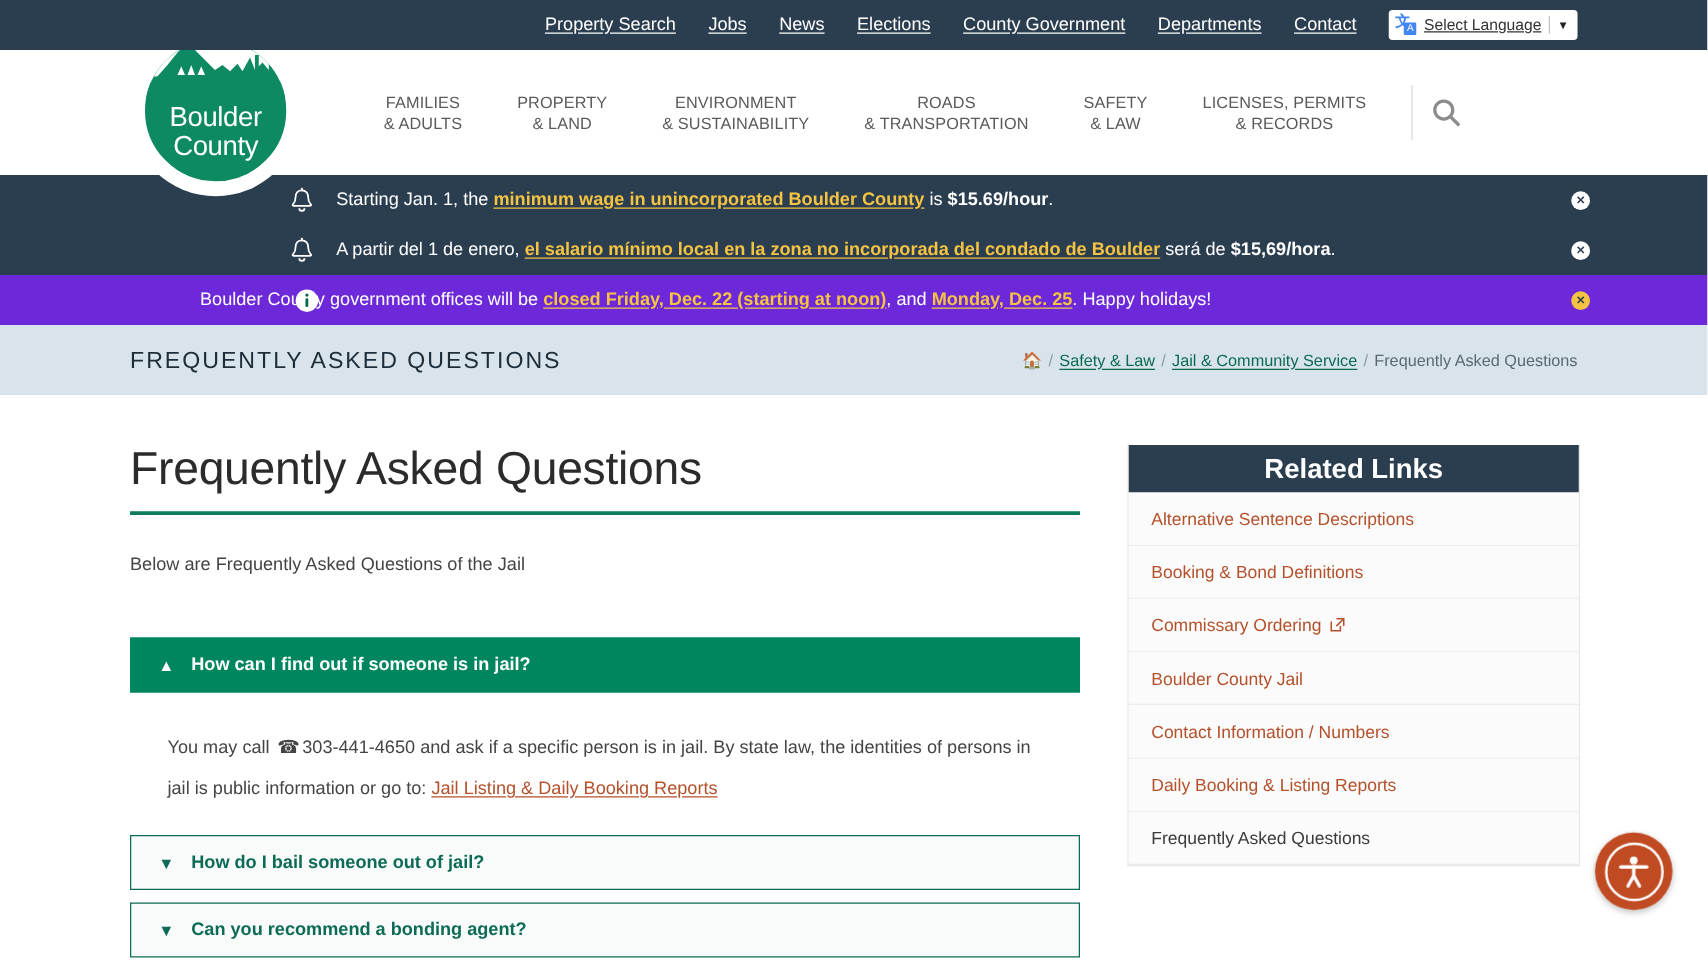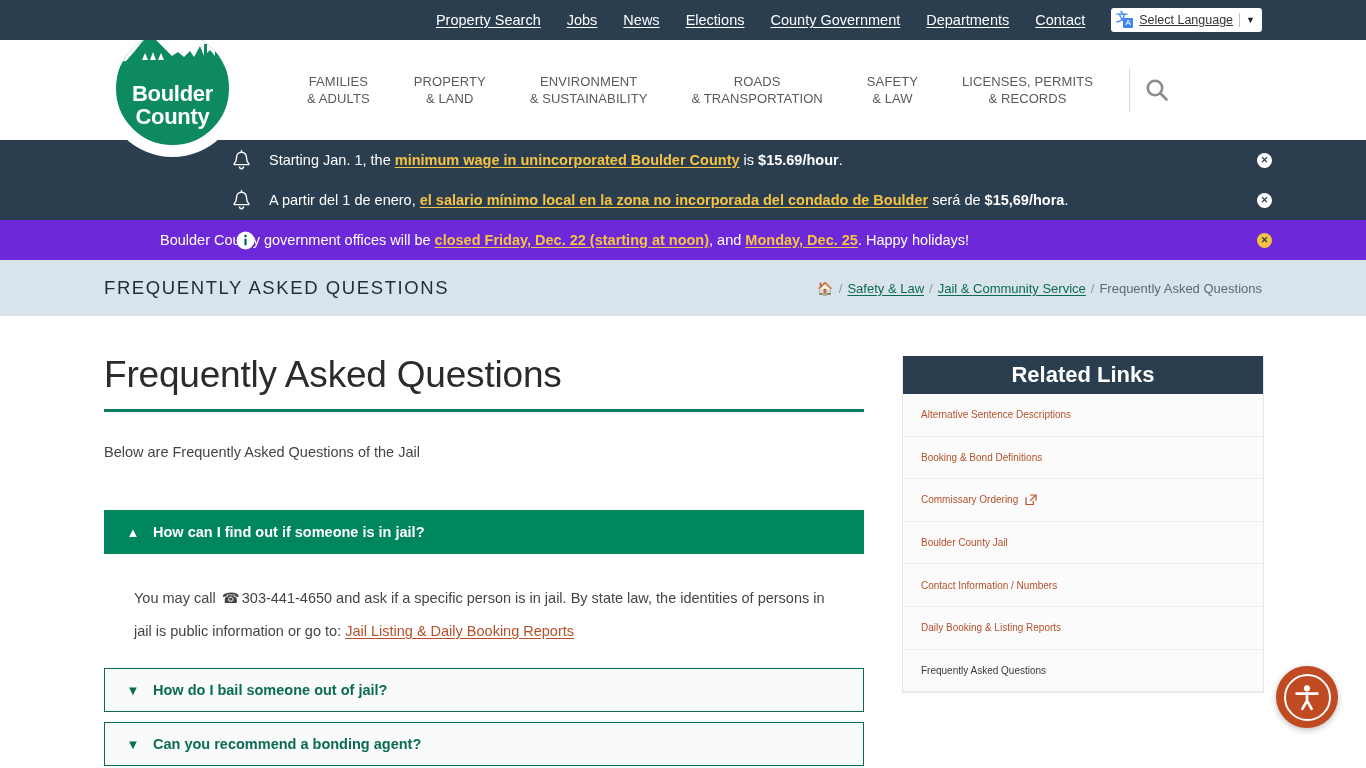--- a/index.html
+++ b/index.html
@@ -103,21 +103,21 @@
   }
   .logo-sky {
     position: absolute; left: 0; top: 0; right: 0; height: 34px;
     background: #ffffff;
   }
   .logo-mtn { position: absolute; left: 0; top: 0; right: 0; height: 46px; }
   .logo-text {
     position: relative;
     color: #ffffff;
     font-size: 22px;
-    font-weight: bold;
+    font-weight: normal;
     line-height: 23px;
     text-align: center;
     letter-spacing: -0.3px;
     z-index: 2;
   }
   .mainnav {
     margin-left: 285px;
     display: flex;
     align-items: center;
     gap: 0px;
@@ -288,21 +288,21 @@
     text-align: center;
     height: 38px;
     display: flex; align-items: center; justify-content: center;
   }
   .related-item {
     height: 42.6px;
     display: flex; align-items: center;
     padding: 0 18px;
     border-bottom: 1px solid #ececec;
     background: #fbfbfb;
-    font-size: 10px;
+    font-size: 14px;
     color: #b5502a;
     cursor: pointer;
     gap: 7px;
   }
   .related-item.current {
     color: #3a3a3a;
     cursor: default;
   }
   .ext-icon { font-size: 12px; line-height: 1; display: inline-flex; }
 

